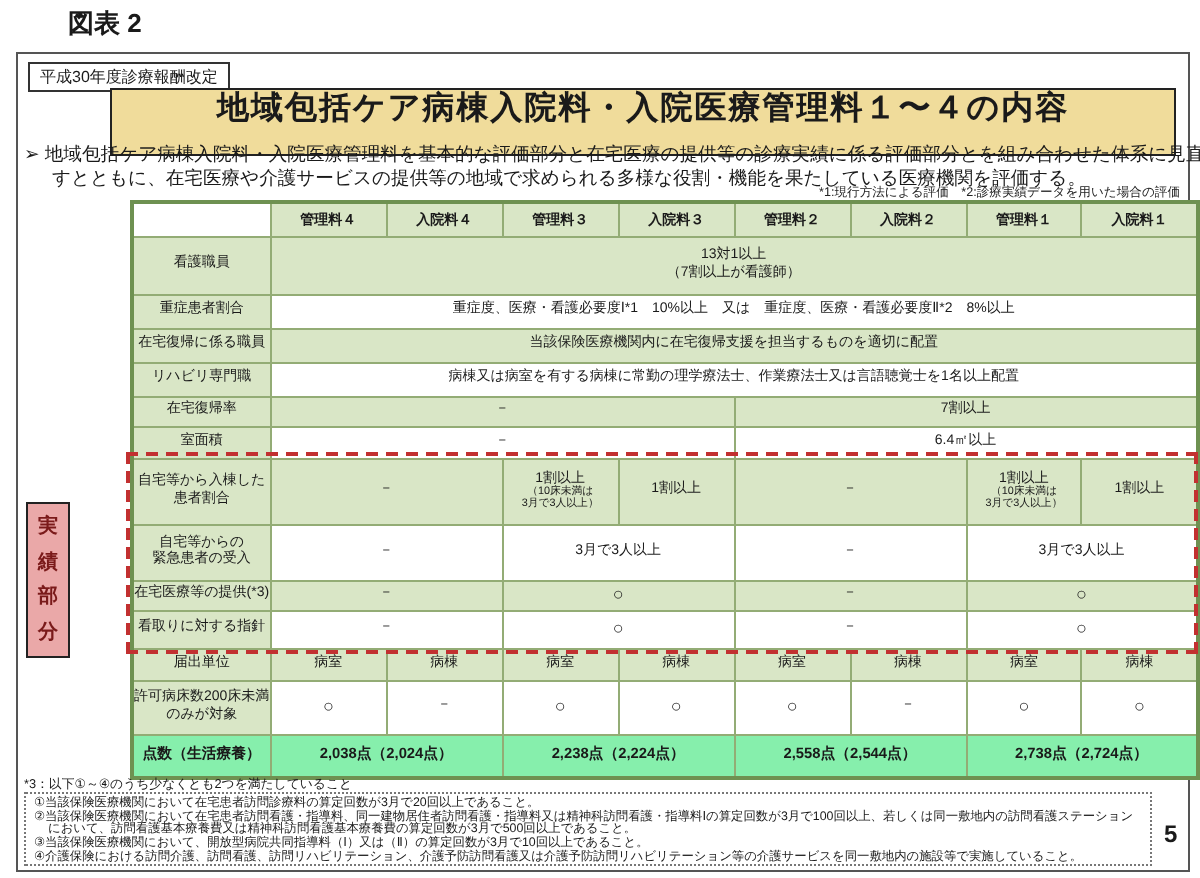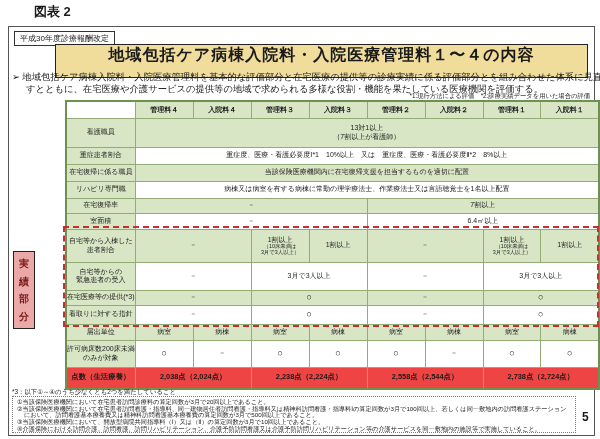--- a/index.html
+++ b/index.html
@@ -47,21 +47,21 @@
   tbody tr:nth-child(9){height:15px;}
   tbody tr:nth-child(10){height:19px;}
   tbody tr:nth-child(11){height:16px;}
   tbody tr:nth-child(12){height:27px;}
   tbody tr:nth-child(13){height:22px;}
   th.col-header{background:#d9e6c6;font-size:7.8px;font-weight:bold;}
   th.corner{background:#fff;}
   th.row-label{background:#d9e6c6;font-weight:normal;font-size:6.8px;line-height:1.15;white-space:pre-line;}
   tr.row-green td{background:#d9e6c6;}
   tr.row-white td{background:#fff;}
-  tr.row-gold td,tr.row-gold th.row-label{background:#ef4444;font-weight:bold;font-size:7.4px;}
+  tr.row-gold td,tr.row-gold th.row-label{background:#86efac;font-weight:bold;font-size:7.4px;}
   .cell-main{white-space:pre-line;line-height:1.15;}
   .cell-circle .cell-main{font-size:9px;line-height:1;}
   .cell-sub{white-space:pre-line;font-size:5.4px;line-height:1.1;}
   .results-box{
     position:absolute;left:63px;top:226px;width:532px;height:97px;
     border:2px dashed #c23030;pointer-events:none;
   }
   .side-label{
     position:absolute;left:13px;top:236px;width:22px;box-sizing:border-box;
     background:#eaa8a8;border:1px solid #222;color:#7a1a1a;

